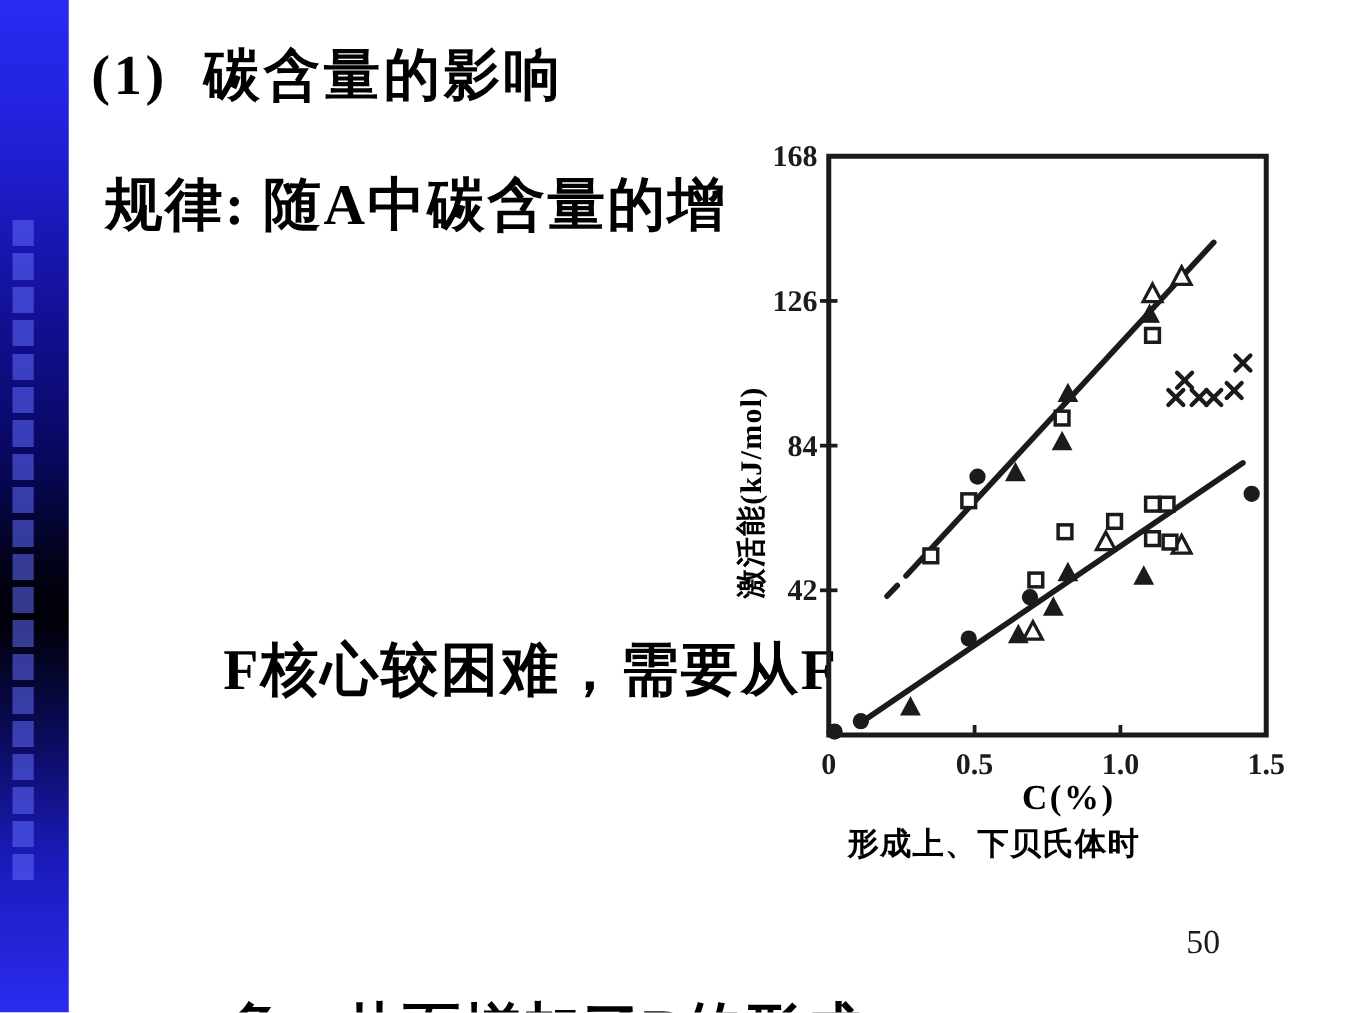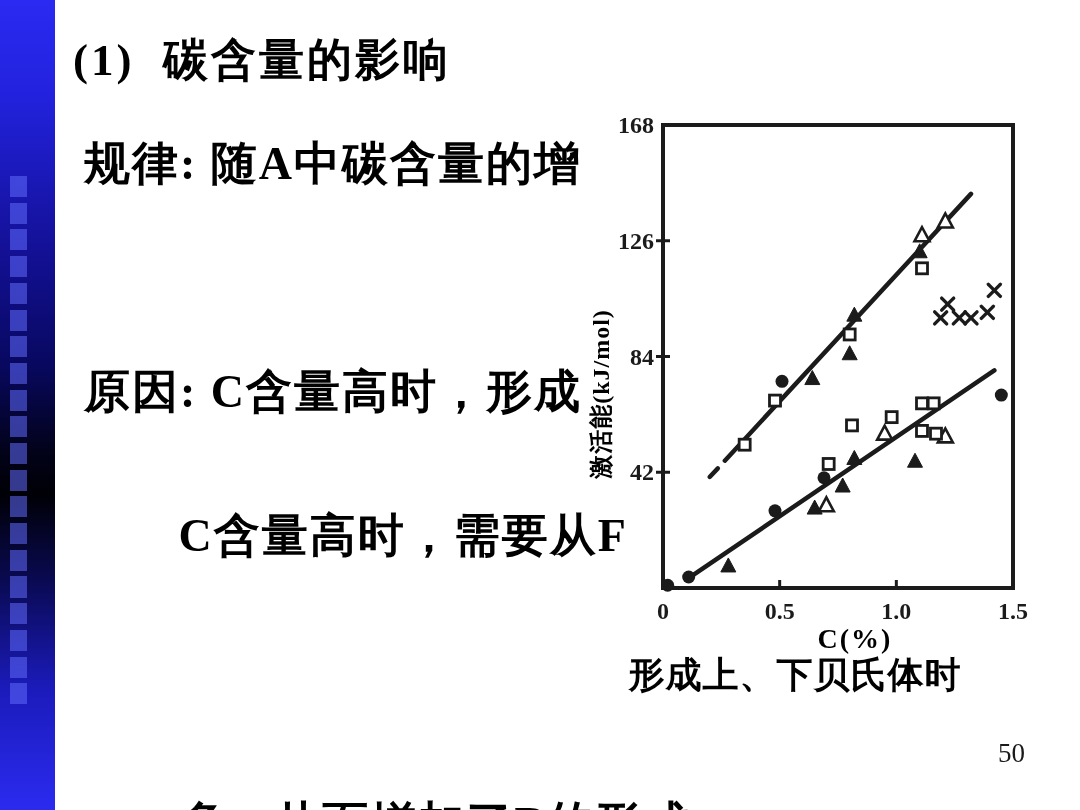--- a/index.html
+++ b/index.html
@@ -41,43 +41,43 @@
     transform:rotate(-90deg);
     font-size:24px;font-weight:bold;letter-spacing:1px;text-align:center;
     white-space:nowrap;
   }
   .xlabel{
     position:absolute;left:160px;top:518px;width:240px;text-align:center;
     font-size:28px;font-weight:bold;letter-spacing:2px;
   }
   .caption{
     position:absolute;left:0px;top:552px;width:440px;text-align:center;
-    font-size:36px;font-weight:bold;line-height:37px;letter-spacing:1px;
+    font-size:25px;font-weight:bold;line-height:37px;letter-spacing:1px;
   }
   .page-number{
-    position:absolute;left:998px;top:738px;width:60px;
+    position:absolute;left:949px;top:738px;width:60px;
     font-size:27px;color:#1a1a1a;
   }
 </style>
 </head>
 <body>
 
 <div class="slide">
 
   <div class="sidebar">
     <div class="sidebar-squares"></div>
   </div>
 
   <h1 class="title">(1)  碳含量的影响</h1>
 
   <div class="text-block">
     <p><span>规律: 随A中碳含量的增</span><br>
        </p>
-    <p><span>原因: C含量高时，形成</span><br>
-       <span>C含量高时，需要从F</span><br>
+    <p><br>
+       <span>F核心较困难，需要从F</span><br>
        <br>
        <span>多，从而增加了B的形成</span><br>
        </p>
   </div>
 
   <div class="figure">
     <svg id="chart-svg" width="470" height="548" viewBox="0 0 470 548">
         <rect x="88" y="20" width="350" height="463" fill="none" stroke="#1b1b1b" stroke-width="4"></rect>
         <line x1="81" x2="95" y1="367.25" y2="367.25" stroke="#1b1b1b" stroke-width="3"></line>
         <text x="79" y="375.25" text-anchor="end" font-size="24" font-weight="bold" fill="#1b1b1b" font-family="&quot;Liberation Serif&quot;,serif">42</text>

